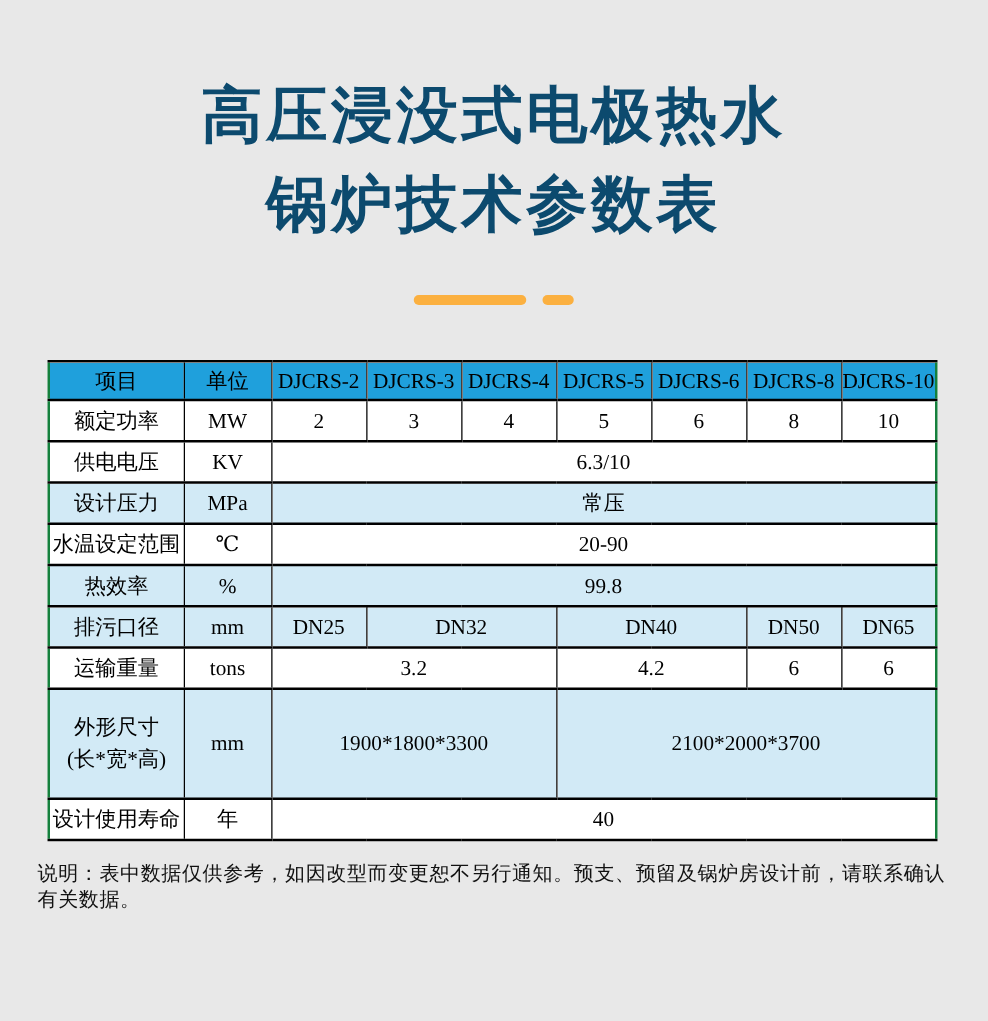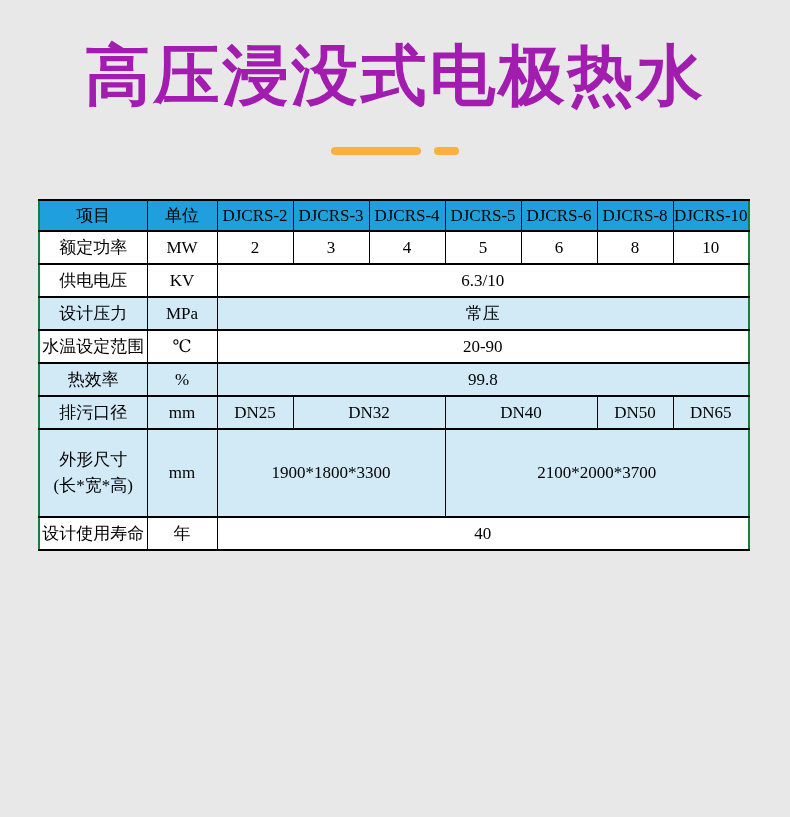--- a/index.html
+++ b/index.html
@@ -13,27 +13,27 @@
     font-family: "Liberation Serif", "DejaVu Serif", serif;
     color: #000;
     overflow: hidden;
   }
   .page {
     width: 790px;
     height: 817px;
     position: relative;
   }
   .title {
-    padding-top: 40px;
+    padding-top: 58px;
     text-align: center;
     font-family: "Liberation Sans", "DejaVu Sans", sans-serif;
     font-weight: 900;
-    font-size: 66px;
+    font-size: 49px;
     line-height: 71px;
-    color: #a21caf;
+    color: #0c4a6e;
     letter-spacing: 3px;
   }
   .divider {
     margin-top: 36px;
     display: flex;
     justify-content: center;
     align-items: center;
     gap: 13px;
   }
   .dash-long {
@@ -89,20 +89,21 @@
     letter-spacing: 0.5px;
   }
 </style>
 </head>
 <body>
 
 <div class="page">
 
   <div class="title">
     <div>高压浸没式电极热水</div>
+    <div>锅炉技术参数表</div>
   </div>
 
   <div class="divider">
     <div class="dash-long"></div>
     <div class="dash-short"></div>
   </div>
 
   <table class="spec">
     <colgroup>
       <col class="c-item">
@@ -162,31 +163,40 @@
       </tr>
       <tr class="shade">
         <td class="lbl">排污口径</td>
         <td>mm</td>
         <td>DN25</td>
         <td colspan="2">DN32</td>
         <td colspan="2">DN40</td>
         <td>DN50</td>
         <td>DN65</td>
       </tr>
+      <tr>
+        <td class="lbl">运输重量</td>
+        <td>tons</td>
+        <td colspan="3">3.2</td>
+        <td colspan="2">4.2</td>
+        <td>6</td>
+        <td>6</td>
+      </tr>
       <tr class="shade tall">
         <td class="lbl">
           <div class="lbl-line">外形尺寸</div>
           <div class="lbl-line">(长*宽*高)</div>
         </td>
         <td>mm</td>
         <td colspan="3">1900*1800*3300</td>
         <td colspan="4">2100*2000*3700</td>
       </tr>
       <tr>
         <td class="lbl">设计使用寿命</td>
         <td>年</td>
         <td colspan="7">40</td>
       </tr>
     </tbody>
   </table>
 
+  <div class="note">说明：表中数据仅供参考，如因改型而变更恕不另行通知。预支、预留及锅炉房设计前，请联系确认有关数据。</div>
 
 </div>
 
 </body></html>

